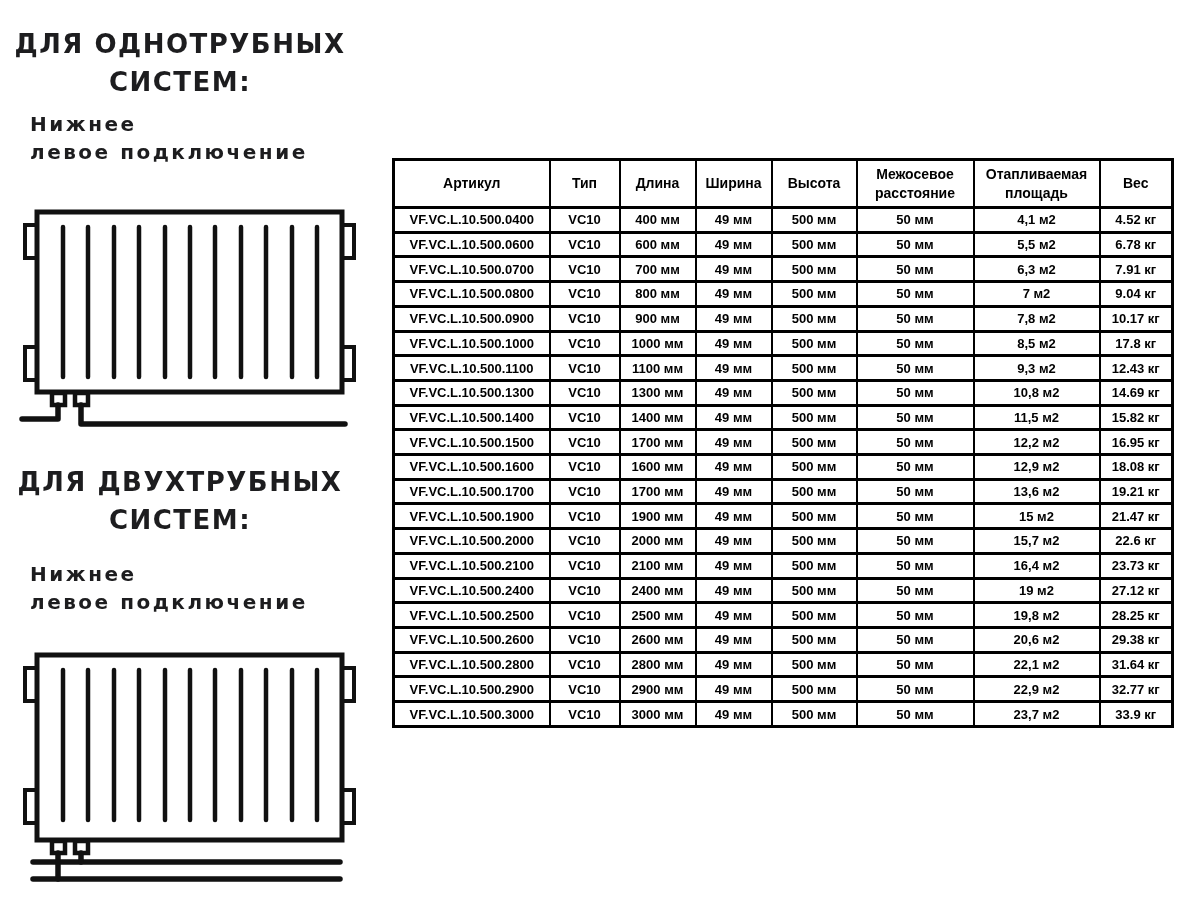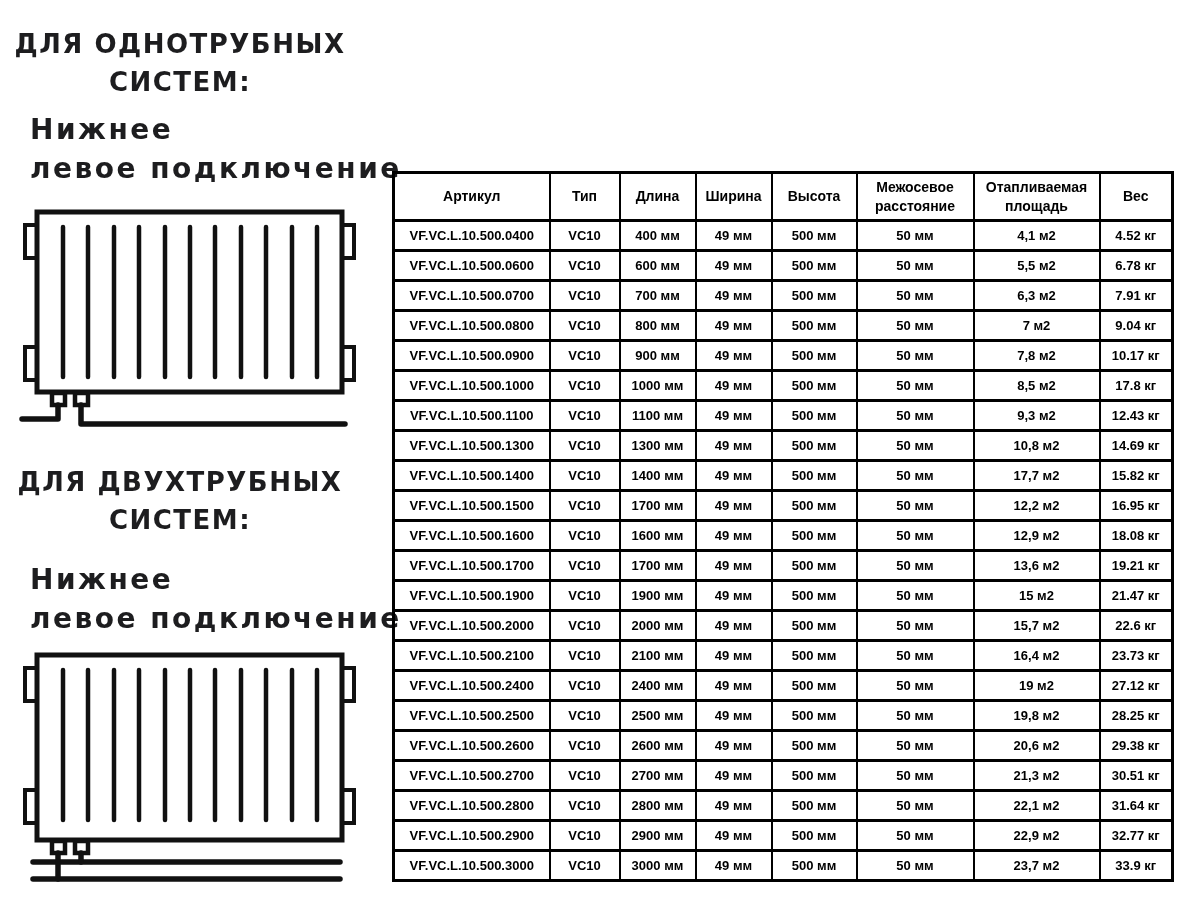--- a/index.html
+++ b/index.html
@@ -21,41 +21,41 @@
     font-size:26px;
     font-weight:800;
     letter-spacing:1.5px;
     line-height:1.45;
     white-space:pre-line;
     color:#1d1d1f;
   }
   .section-subtitle {
     position:absolute;
     font-family:"DejaVu Sans", sans-serif;
-    font-size:28px;
+    font-size:20px;
     font-weight:700;
     letter-spacing:2.5px;
     line-height:1.4;
     white-space:pre-line;
     color:#1d1d1f;
   }
   #title1 { left:12px; top:26px; }
   #sub1   { left:30px; top:110px; }
   #title2 { left:12px; top:464px; }
   #sub2   { left:30px; top:560px; }
 
   .diagram { position:absolute; }
   #diagram1 { left:15px; top:207px; }
   #diagram2 { left:15px; top:647px; }
 
   
   table.spec {
     position:absolute;
-    left:392px; top:171px;
-    width:779px; height:711px;
+    left:392px; top:158px;
+    width:779px; height:570px;
     border-collapse:collapse;
     table-layout:fixed;
     border:3px solid #000;
   }
   table.spec th, table.spec td {
     border-left:2px solid #000;
     border-right:2px solid #000;
     border-top:3px solid #000;
     border-bottom:3px solid #000;
     text-align:center;
@@ -267,21 +267,21 @@
         <td>10,8 м2</td>
         <td>14.69 кг</td>
       </tr>
       <tr>
         <td>VF.VC.L.10.500.1400</td>
         <td>VC10</td>
         <td>1400 мм</td>
         <td>49 мм</td>
         <td>500 мм</td>
         <td>50 мм</td>
-        <td>17,7 м2</td>
+        <td>11,5 м2</td>
         <td>15.82 кг</td>
       </tr>
       <tr>
         <td>VF.VC.L.10.500.1500</td>
         <td>VC10</td>
         <td>1700 мм</td>
         <td>49 мм</td>
         <td>500 мм</td>
         <td>50 мм</td>
         <td>12,2 м2</td>
@@ -361,30 +361,20 @@
         <td>VF.VC.L.10.500.2600</td>
         <td>VC10</td>
         <td>2600 мм</td>
         <td>49 мм</td>
         <td>500 мм</td>
         <td>50 мм</td>
         <td>20,6 м2</td>
         <td>29.38 кг</td>
       </tr>
       <tr>
-        <td>VF.VC.L.10.500.2700</td>
-        <td>VC10</td>
-        <td>2700 мм</td>
-        <td>49 мм</td>
-        <td>500 мм</td>
-        <td>50 мм</td>
-        <td>21,3 м2</td>
-        <td>30.51 кг</td>
-      </tr>
-      <tr>
         <td>VF.VC.L.10.500.2800</td>
         <td>VC10</td>
         <td>2800 мм</td>
         <td>49 мм</td>
         <td>500 мм</td>
         <td>50 мм</td>
         <td>22,1 м2</td>
         <td>31.64 кг</td>
       </tr>
       <tr>

